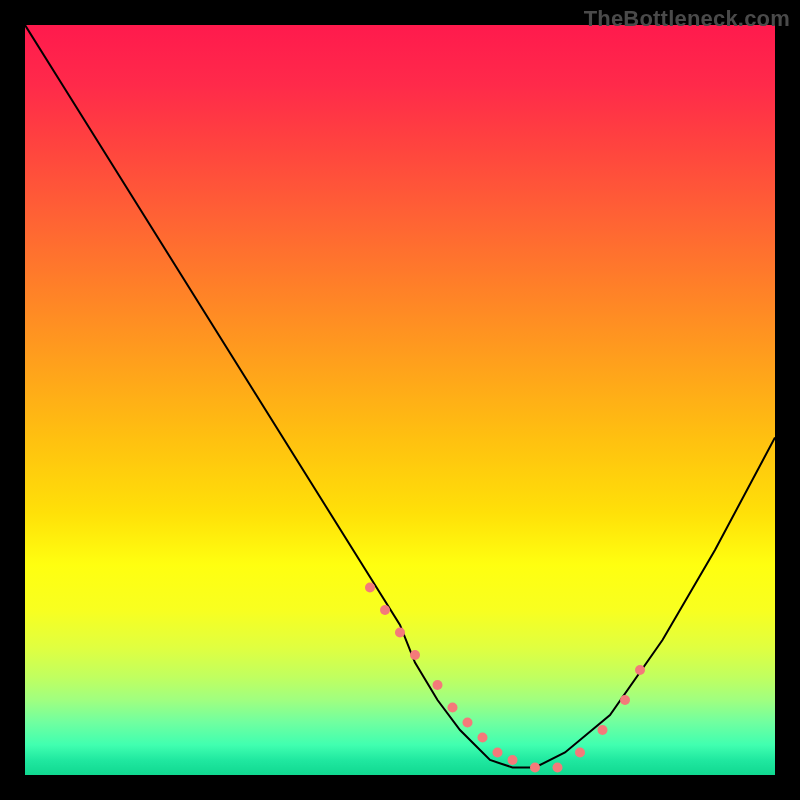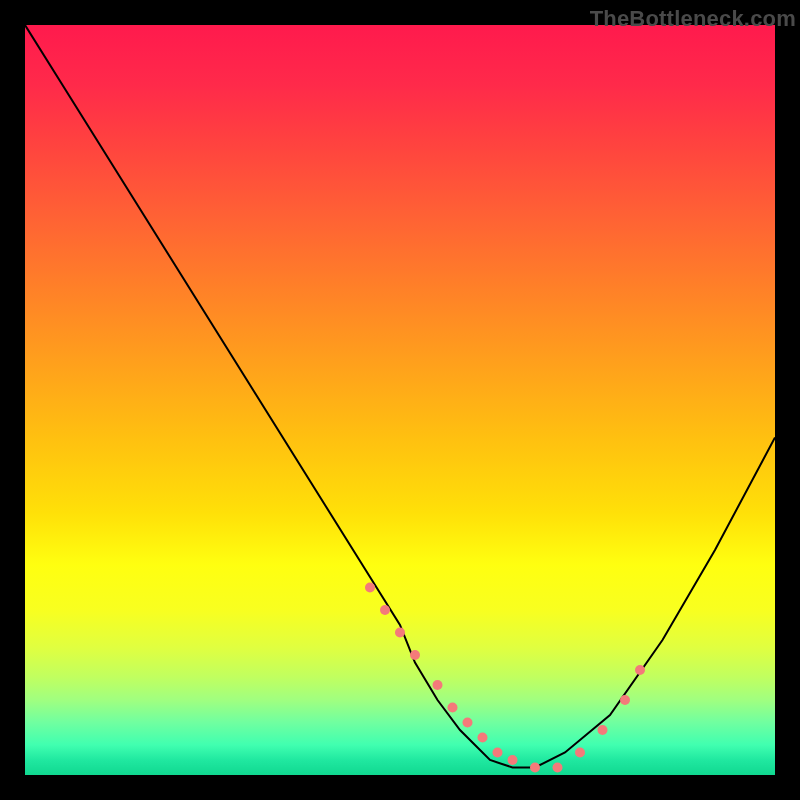--- a/index.html
+++ b/index.html
@@ -32,21 +32,21 @@
       #a0ff80 90%,
       #70ffa0 93%,
       #40ffb0 96%,
       #20e8a0 98%,
       #10d890 100%
     );
   }
   .watermark {
     position: absolute;
     top: 6px;
-    right: 4px;
+    right: 10px;
     font-family: Arial, Helvetica, sans-serif;
     font-size: 22px;
     font-weight: 600;
     color: #4a4a4a;
     letter-spacing: 0.2px;
   }
   svg.curve {
     position: absolute;
     left: 0; top: 0;
     width: 750px;

